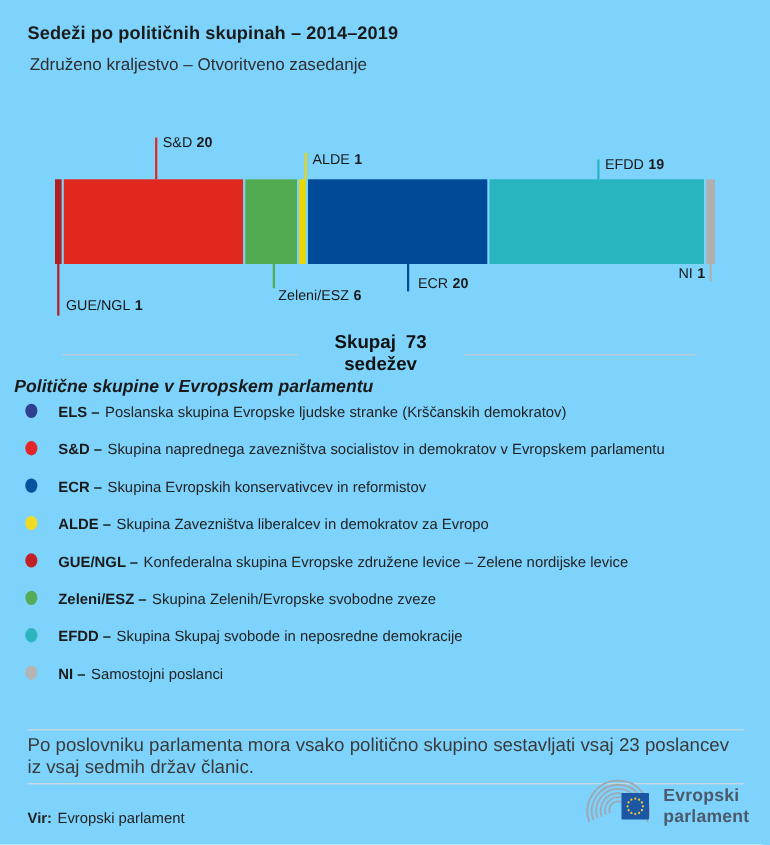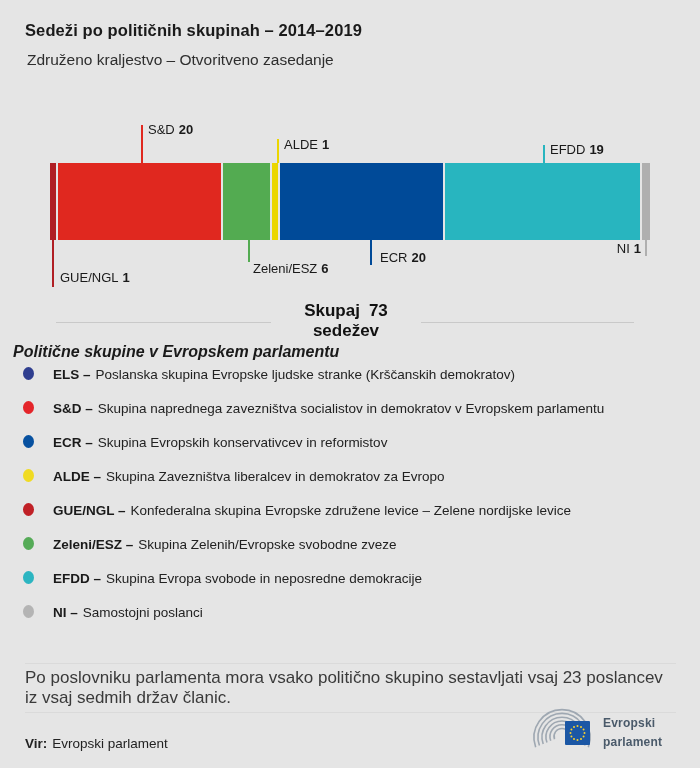--- a/index.html
+++ b/index.html
@@ -1,17 +1,17 @@
 <!DOCTYPE html>
 <html><head>
 <meta charset="utf-8">
 <style>
   html,body{margin:0;padding:0;background:#ffffff;}
   .page{
-    position:relative;width:700px;height:768px;background:#e5e5e5;overflow:hidden;
+    position:relative;width:700px;height:768px;background:#7dd3fc;overflow:hidden;
     font-family:"Liberation Sans", sans-serif;color:#1a1a1a;
   }
   
   .title{position:absolute;left:25px;top:21px;font-size:16.5px;font-weight:bold;letter-spacing:.1px;}
   .subtitle{position:absolute;left:27px;top:51px;font-size:15.5px;color:#2e2e2e;}
   
   .bar{position:absolute;left:50px;top:163px;width:600px;height:77px;display:flex;}
   .bar .seg{height:100%;}
   .bar .seg:not(:last-child){margin-right:2px;}
   
@@ -41,21 +41,21 @@
   .legend-text{font-size:13.5px;color:#222;}
   .legend-abbr{font-weight:bold;color:#1a1a1a;margin-right:5px;}
   
   .footnote{position:absolute;left:25px;top:663px;width:651px;height:48px;
             border-top:1px solid #dadada;border-bottom:1px solid #dadada;
             display:flex;align-items:center;font-size:17px;color:#3a3a3a;}
   
   .source{position:absolute;left:25px;top:736px;font-size:13.5px;color:#222;}
   .source b{margin-right:5px;}
   .logo-svg{position:absolute;left:527px;top:708px;}
-  .logo-text{position:absolute;left:603px;top:714px;font-size:12px;font-weight:bold;
+  .logo-text{position:absolute;left:603px;top:714px;font-size:16px;font-weight:bold;
              color:#4a5a6a;line-height:19px;letter-spacing:.2px;}
 </style>
 </head>
 <body>
 
 <div class="page">
 
   <div class="title">Sedeži po političnih skupinah – 2014–2019</div>
   <div class="subtitle">Združeno kraljestvo – Otvoritveno zasedanje</div>
 
@@ -126,21 +126,21 @@
     <div class="legend-row">
       <span class="legend-dot" style="background: rgb(192, 32, 38);"></span>
       <span class="legend-text"><span class="legend-abbr">GUE/NGL –</span><span>Konfederalna skupina Evropske združene levice – Zelene nordijske levice</span></span>
     </div>
     <div class="legend-row">
       <span class="legend-dot" style="background: rgb(85, 171, 87);"></span>
       <span class="legend-text"><span class="legend-abbr">Zeleni/ESZ –</span><span>Skupina Zelenih/Evropske svobodne zveze</span></span>
     </div>
     <div class="legend-row">
       <span class="legend-dot" style="background: rgb(44, 181, 193);"></span>
-      <span class="legend-text"><span class="legend-abbr">EFDD –</span><span>Skupina Evropa svobode in neposredne demokracije</span></span>
+      <span class="legend-text"><span class="legend-abbr">EFDD –</span><span>Skupina Skupaj svobode in neposredne demokracije</span></span>
     </div>
     <div class="legend-row">
       <span class="legend-dot" style="background: rgb(180, 180, 180);"></span>
       <span class="legend-text"><span class="legend-abbr">NI –</span><span>Samostojni poslanci</span></span>
     </div>
   </div>
 
   <div class="footnote">
     <span>Po poslovniku parlamenta mora vsako politično skupino sestavljati vsaj 23 poslancev iz vsaj sedmih držav članic.</span>
   </div>

